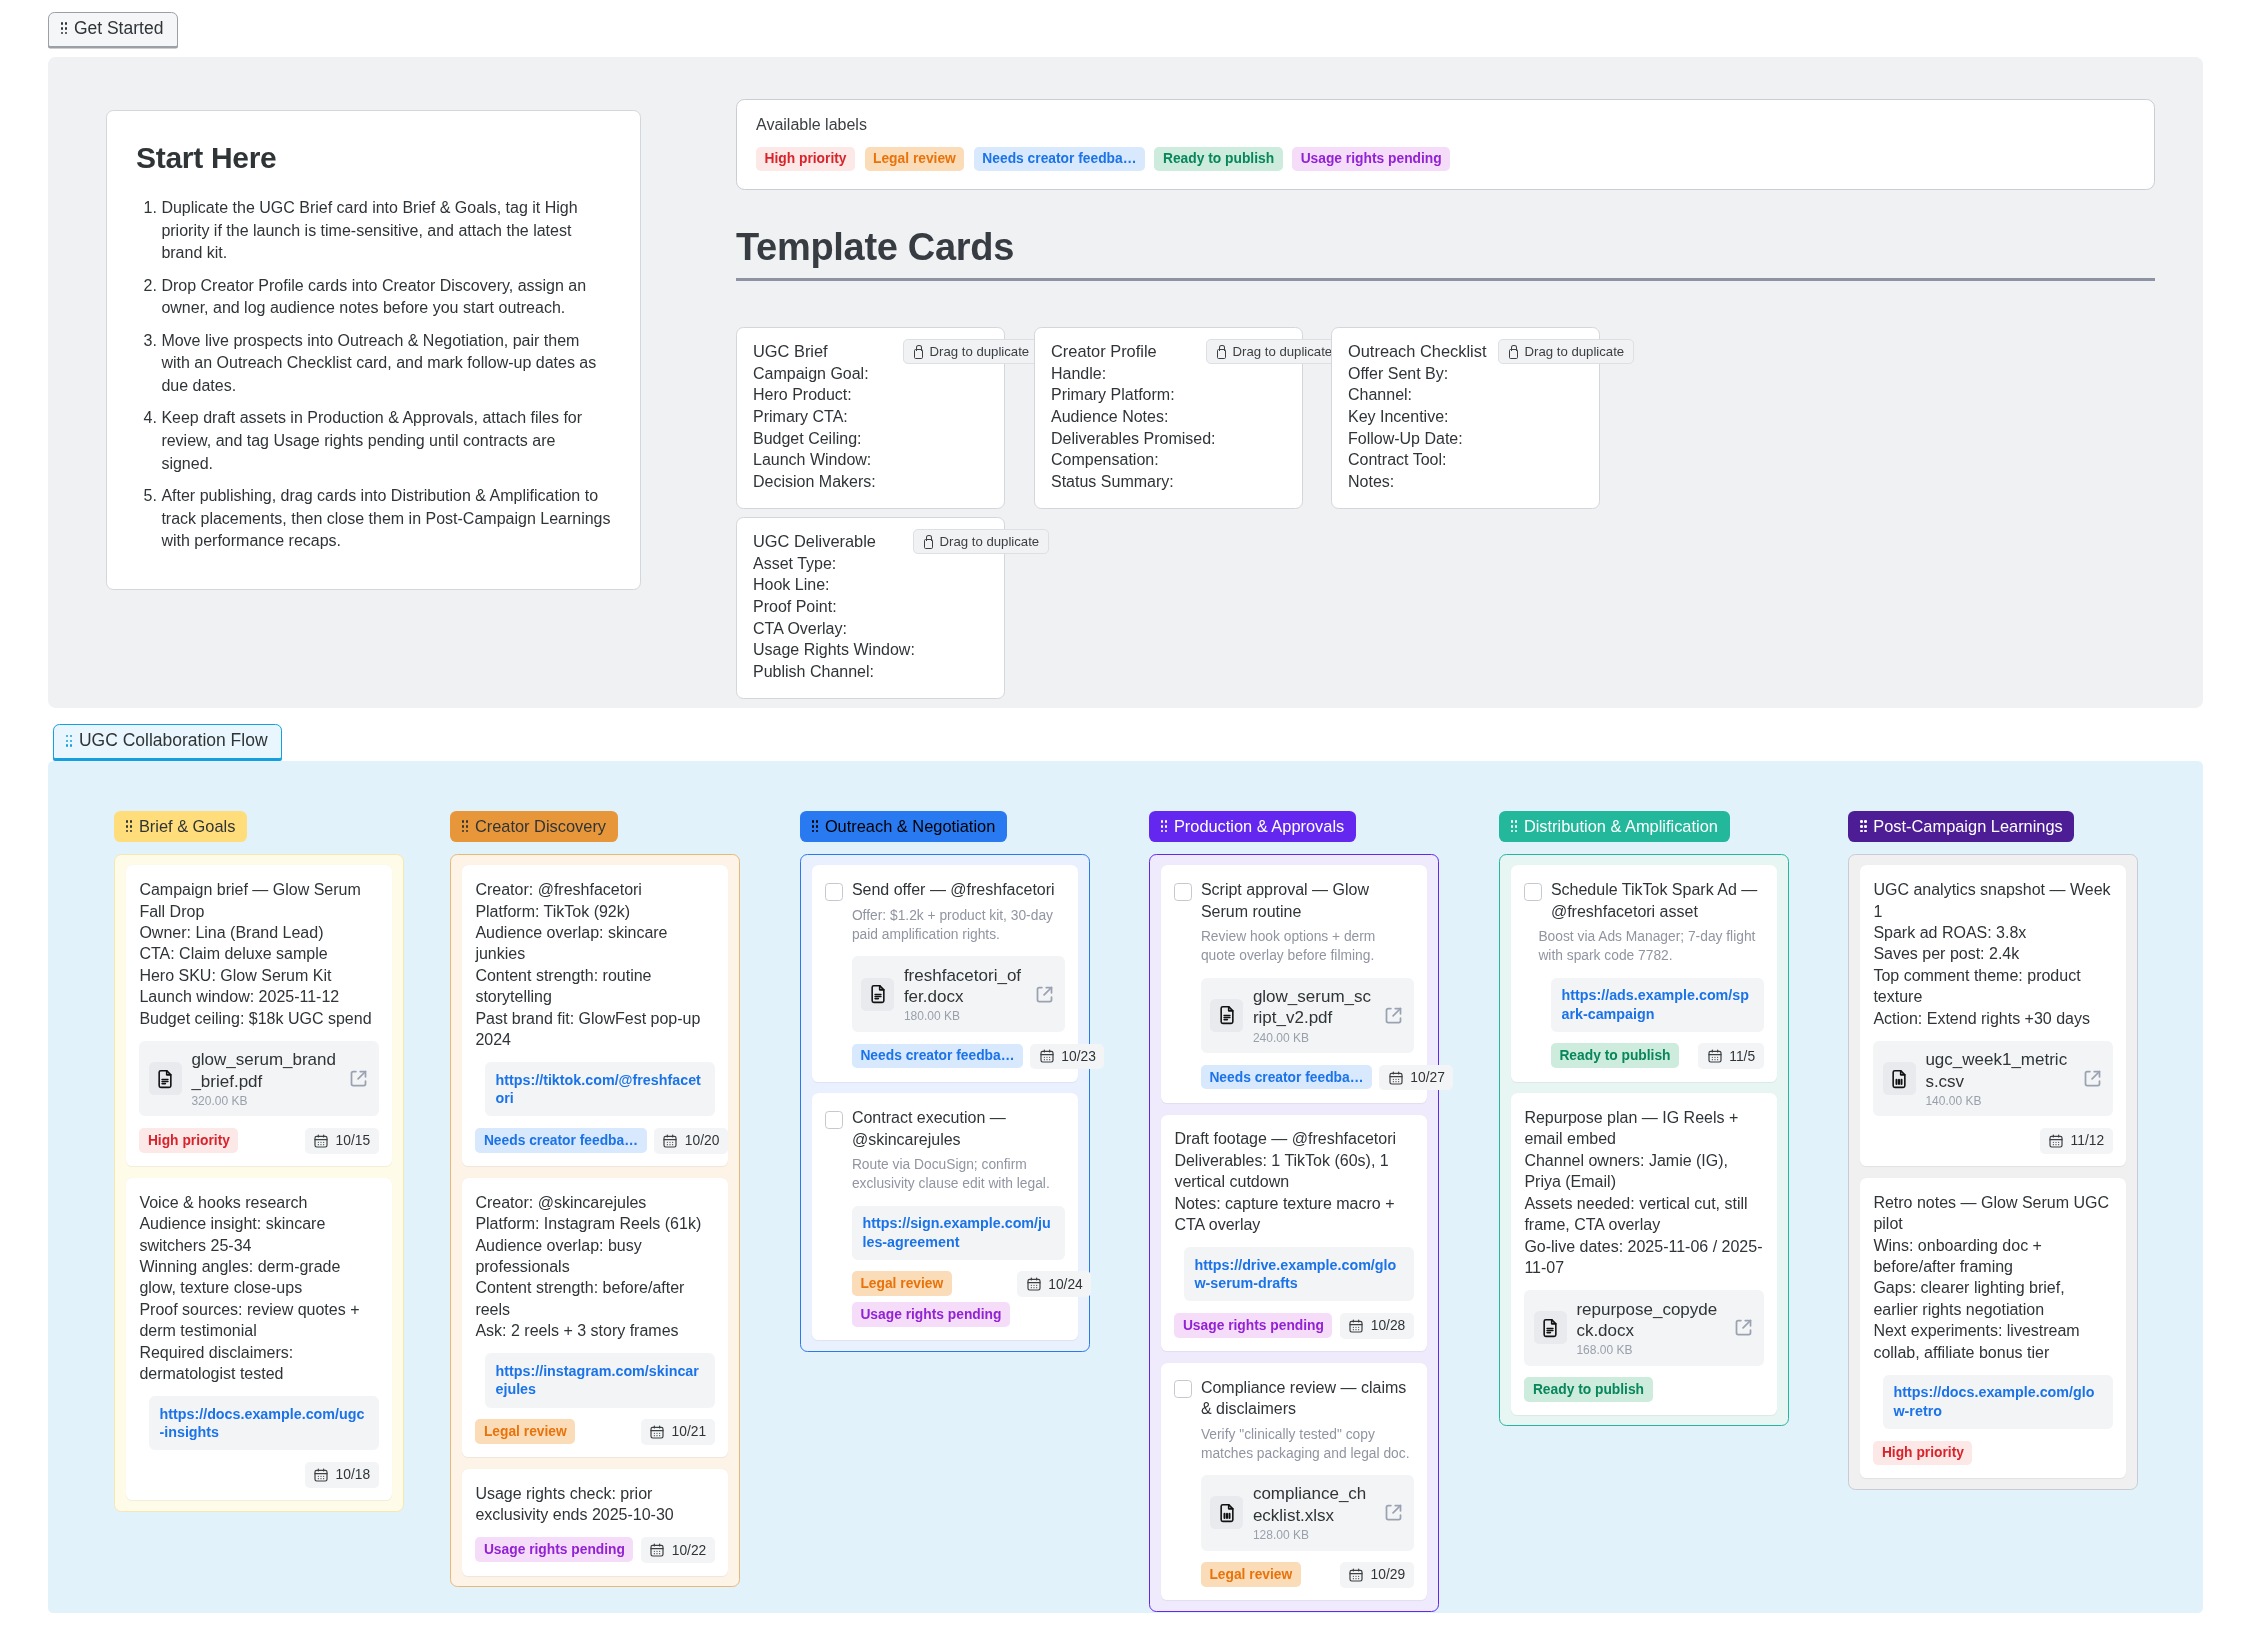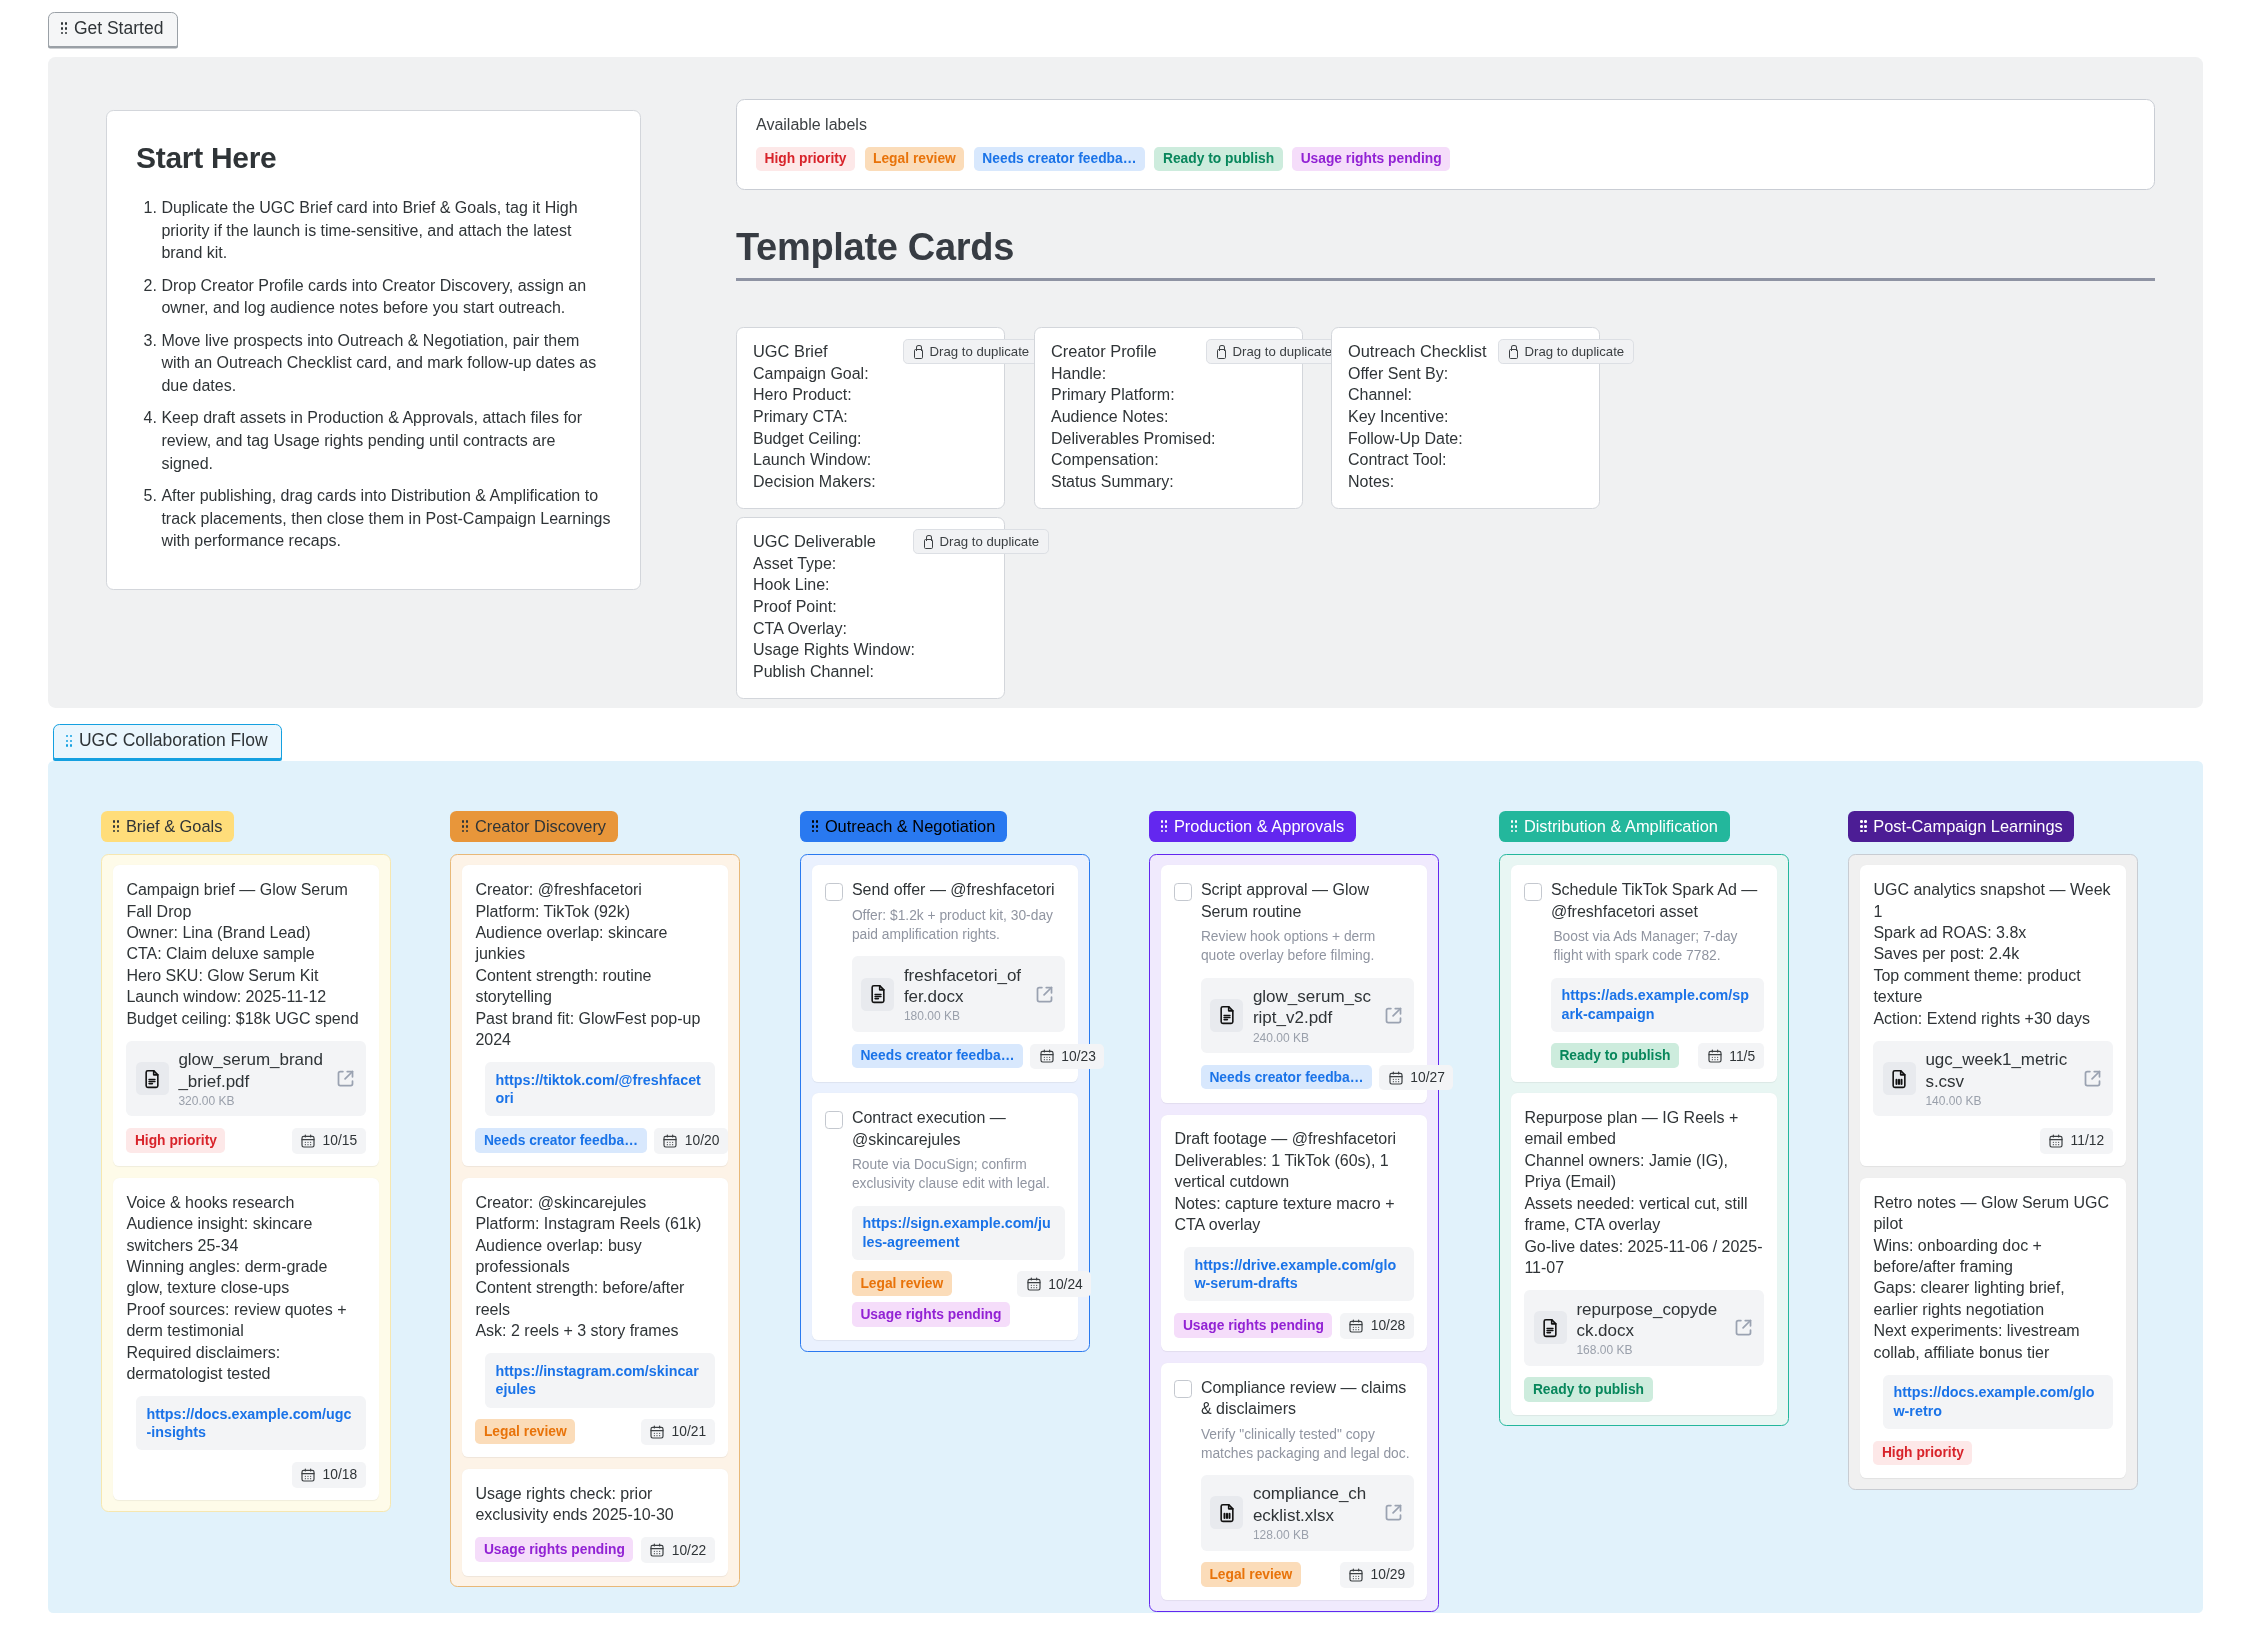--- a/index.html
+++ b/index.html
@@ -196,21 +196,21 @@
   .c2 .col-body { background:#fdf3e7; border:1.6px solid #e8b878; }
   .c3 .col-head { background:#2979f0; color:#000000; }
   .c3 .col-body { background:#eaf1fe; border:1.6px solid #2979f0; }
   .c4 .col-head { background:#6327ef; color:#fff; }
   .c4 .col-body { background:#f0eafd; border:1.6px solid #6327ef; }
   .c5 .col-head { background:#23b79c; color:#fff; }
   .c5 .col-body { background:#e8f6f3; border:1.6px solid #23b79c; }
   .c6 .col-head { background:#4c1d95; color:#fff;padding-left:12px; }
   .c6 .col-body { background:#f0f0f0; border:1.6px solid #c8ccd2; }
 
-  #col-1 { left: 53px; }
+  #col-1 { left: 66px; }
   #col-2 { left: 402px; }
   #col-3 { left: 752px; }
   #col-4 { left: 1101px; }
   #col-5 { left: 1451px; }
   #col-6 { left: 1800px; }
 </style>
 </head>
 <body>
 
 <div class="page">
@@ -777,21 +777,21 @@
             <i></i>
             <i></i>
           </span>
           <span>Distribution &amp; Amplification</span>
         </div><div class="col-body">
           <div class="card">
             <div class="card-row">
               <div class="chk"></div>
               <div class="card-title" style="white-space: pre-line;">Schedule TikTok Spark Ad — @freshfacetori asset</div>
             </div>
-            <div class="card-desc" style="margin-left: 29px;">Boost via Ads Manager; 7-day flight with spark code 7782.</div>
+            <div class="card-desc" style="margin-left: 14px;">Boost via Ads Manager; 7-day flight with spark code 7782.</div>
             <div class="linkbox" style="margin-left: 26.5px;">
               <span>https://ads.example.com/spark-campaign</span>
             </div>
             <div class="card-foot" style="margin-left: 26.5px;">
               <div class="badges">
                 <span class="label-chip lb-ready">Ready to publish</span>
               </div>
               <div class="due">
                 <span class="cal-ic">
                   <svg viewBox="0 0 24 24" fill="none" stroke="#3c4043" stroke-width="1.8" stroke-linecap="round" stroke-linejoin="round">

